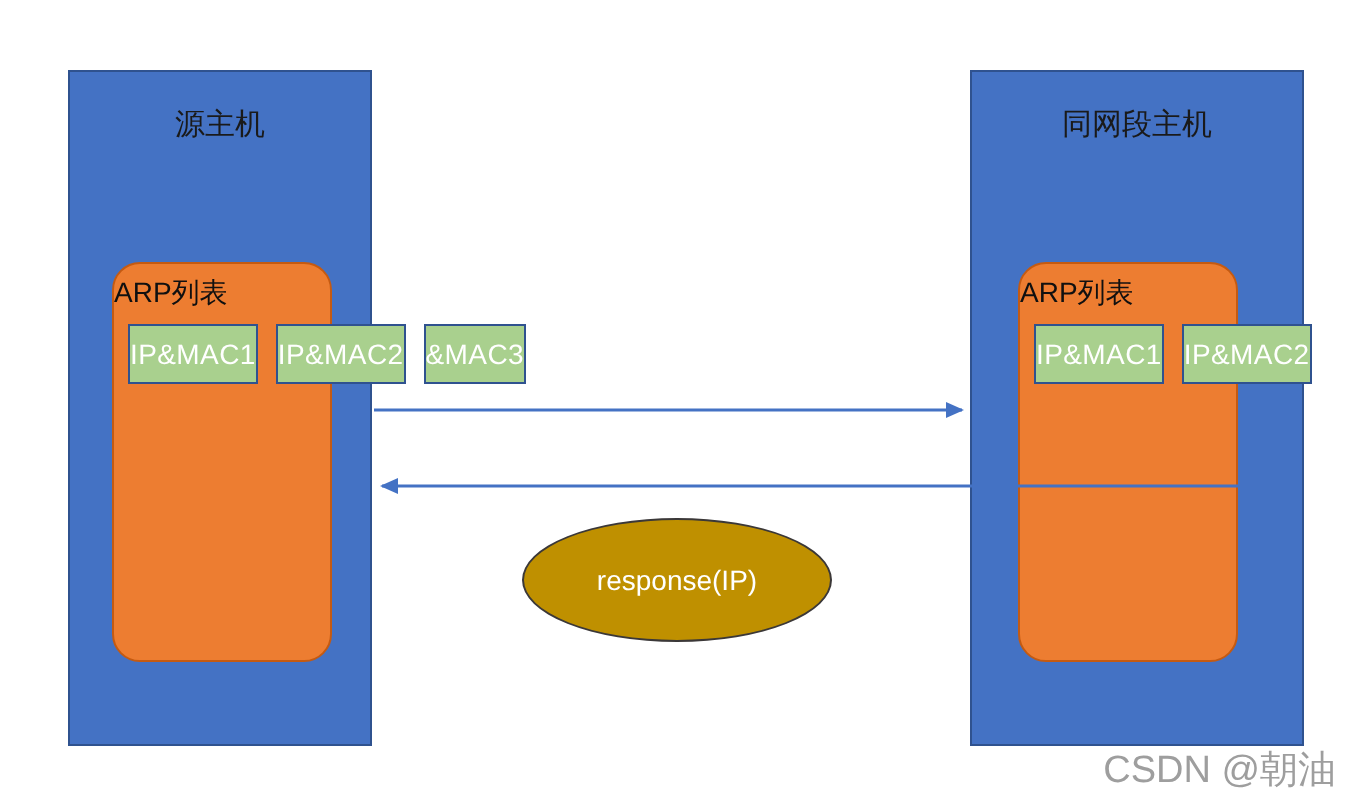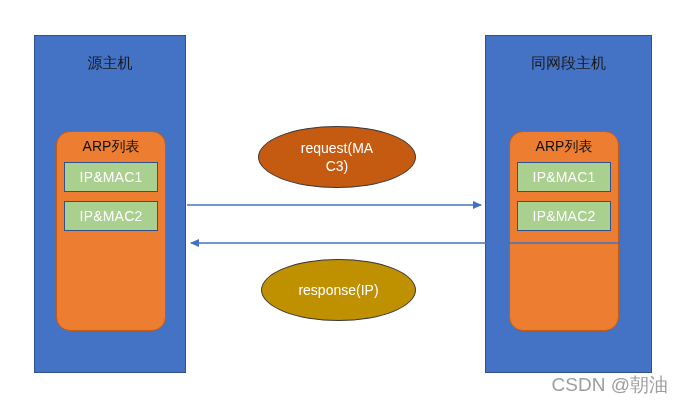--- a/index.html
+++ b/index.html
@@ -43,33 +43,31 @@
     background: #ED7D31;
     border: 1px solid #C55A11;
     border-radius: 14px;
     box-sizing: border-box;
   }
   .arp-title {
     position: absolute;
     left: 0;
     right: 0;
     top: 6px;
-    text-align: center;
     color: #101010;
     font-size: 14px;
     line-height: 17px;
     white-space: nowrap;
   }
   .arp-entries {
     position: absolute;
     left: 7px;
     right: 7px;
     top: 30px;
     display: flex;
-    flex-direction: column;
     gap: 9px;
   }
   .arp-entry {
     height: 30px;
     background: #A9D08E;
     border: 1px solid #2F528F;
     box-sizing: border-box;
     display: flex;
     align-items: center;
     justify-content: center;
@@ -121,20 +119,21 @@
 <div id="canvas">
 
   <div class="host" style="left:34px; top:35px; width:152px; height:338px;">
     <div class="host-title">源主机</div>
 
     <div class="arp-panel" style="left:21px; top:95px; width:110px; height:200px;">
       <div class="arp-title">ARP列表</div>
       <div class="arp-entries">
         <div class="arp-entry">IP&amp;MAC1</div>
         <div class="arp-entry">IP&amp;MAC2</div>
+        <div class="arp-entry">&amp;MAC3</div>
       </div>
     </div>
   </div>
 
   <div class="host" style="left:485px; top:35px; width:167px; height:338px;">
     <div class="host-title">同网段主机</div>
 
     <div class="arp-panel" style="left:23px; top:95px; width:110px; height:200px;">
       <div class="arp-title">ARP列表</div>
       <div class="arp-entries">
@@ -150,26 +149,20 @@
         <path d="M0,0 L9,4 L0,8 z" fill="#4472C4"></path>
       </marker>
       <marker id="arrowhead-left" markerWidth="9" markerHeight="8" refX="8" refY="4" orient="auto" markerUnits="userSpaceOnUse">
         <path d="M0,0 L9,4 L0,8 z" fill="#4472C4"></path>
       </marker>
     </defs>
     <line x1="187" y1="205" x2="481" y2="205" stroke="#4472C4" stroke-width="1.4" marker-end="url(#arrowhead-right)"></line>
     <line x1="639" y1="243" x2="191" y2="243" stroke="#4472C4" stroke-width="1.4" marker-end="url(#arrowhead-left)"></line>
   </svg>
 
-  <div class="ellipse ellipse-request" style="left:258px; top:126px; width:158px; height:62px;">
-    <span class="ellipse-text">
-      <span>request(MA</span><br>
-      <span>C3)</span>
-    </span>
-  </div>
 
   <div class="ellipse ellipse-response" style="left:261px; top:259px; width:155px; height:62px;">
     <span class="ellipse-text">response(IP)</span>
   </div>
 
   <div class="watermark">CSDN @朝油</div>
 
 </div>
 
 </body></html>

